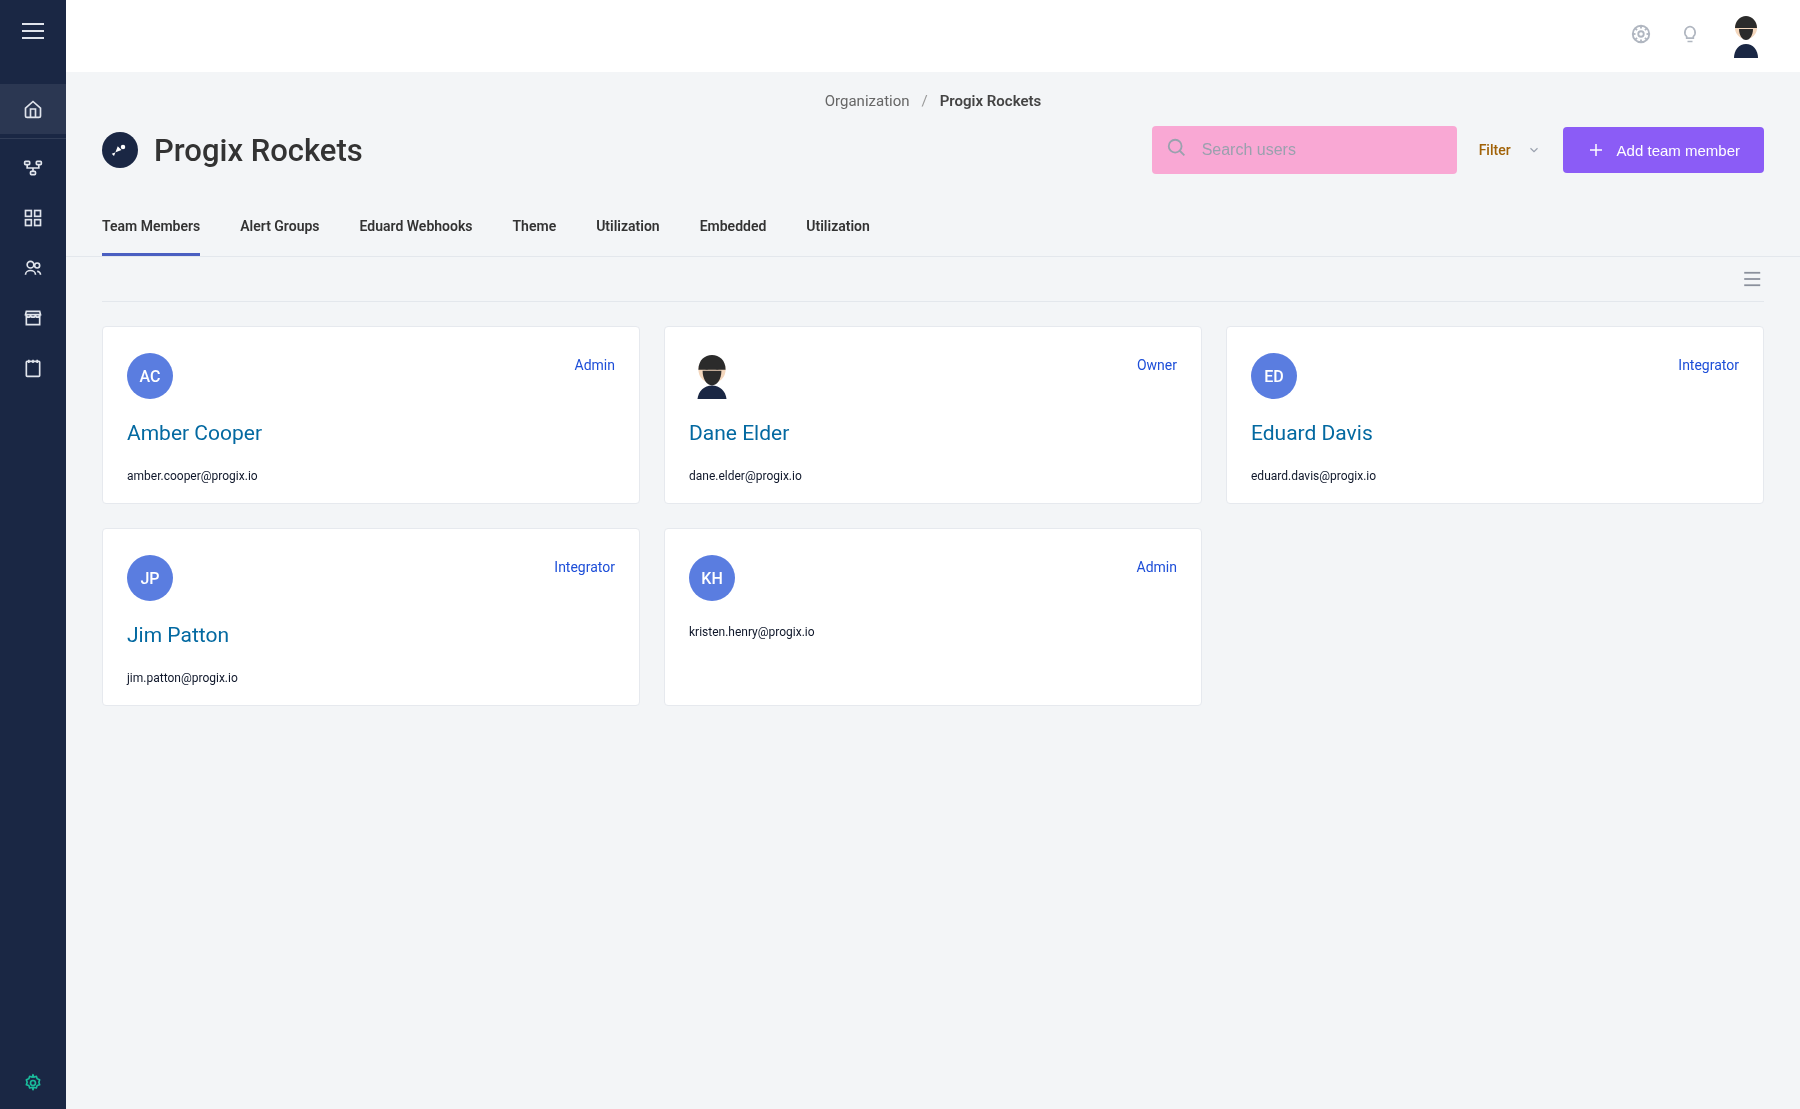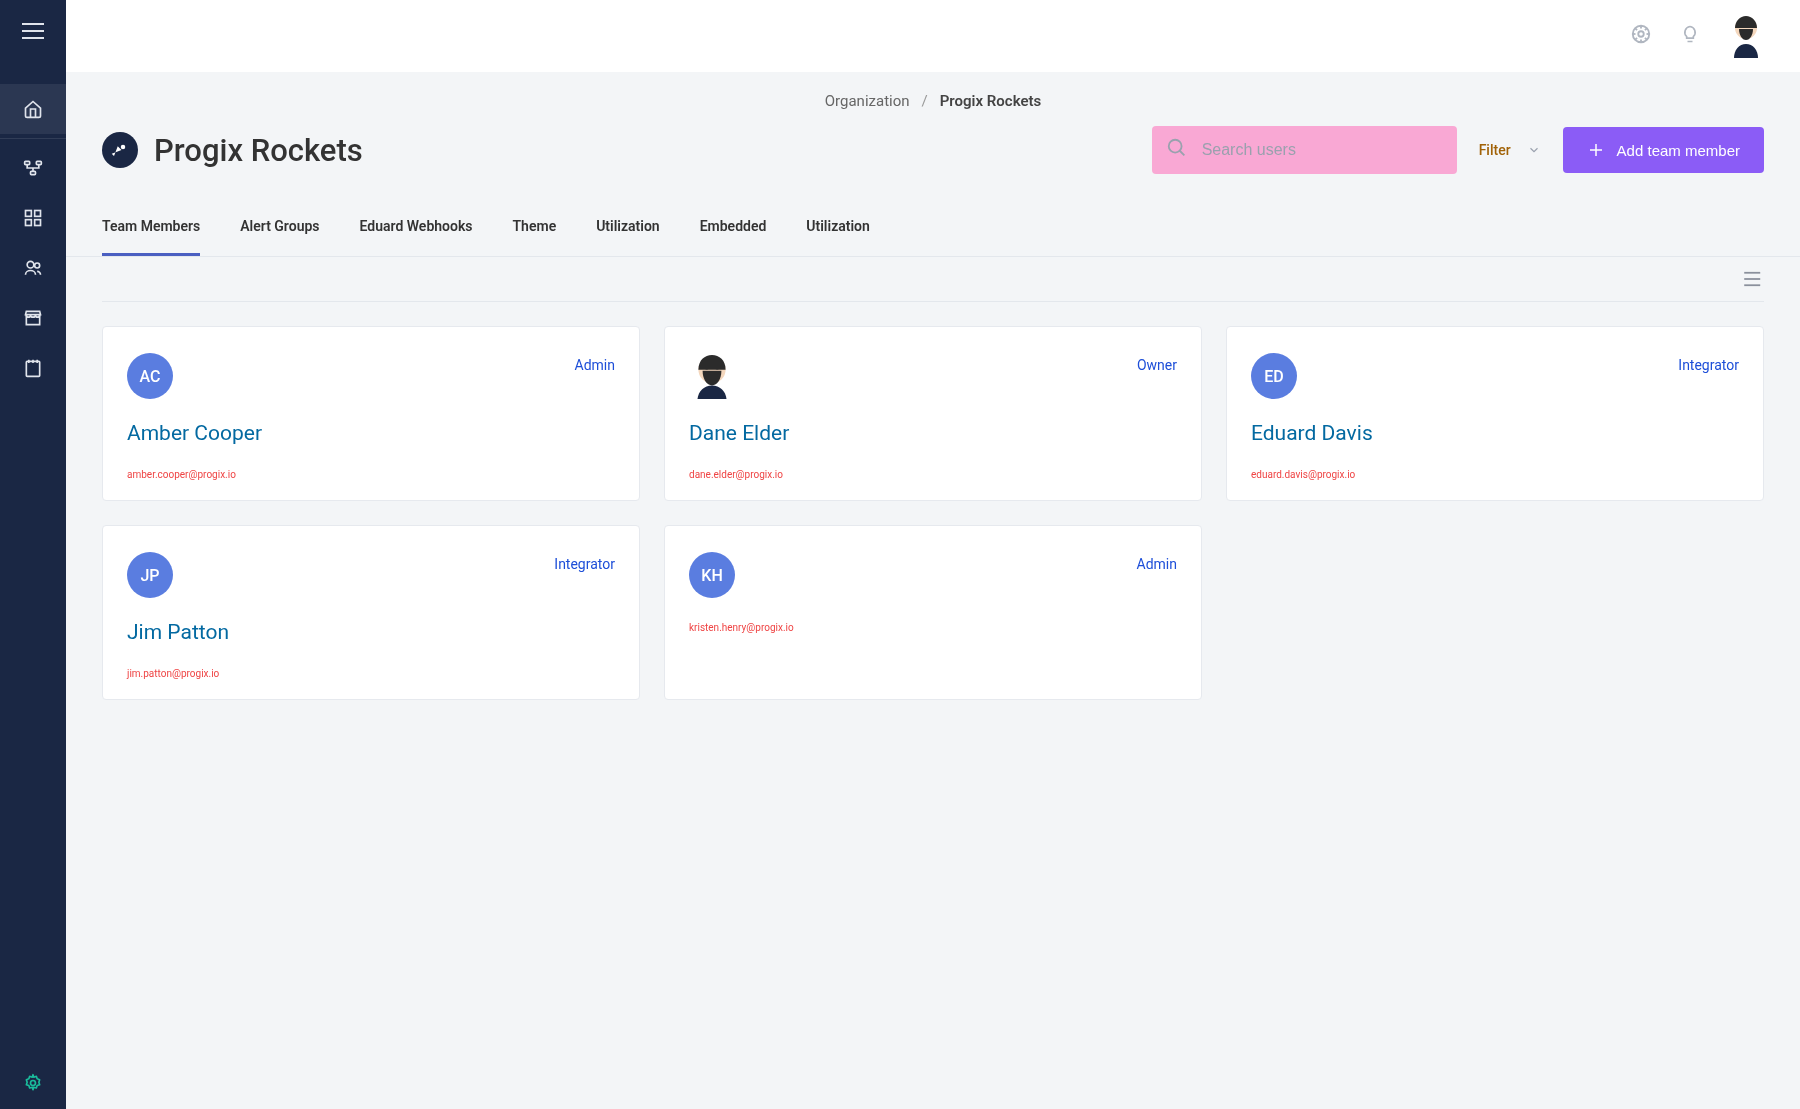--- a/index.html
+++ b/index.html
@@ -52,21 +52,21 @@
     
     .cards-toolbar { padding: 18px 36px 6px; display: flex; justify-content: flex-end; border-bottom: 1px solid #e3e7ec; margin: 14px 36px 0; padding: 0 0 10px; }
     .cards-toolbar svg { color: #8a909c; cursor: pointer; }
     
     .cards { display: grid; grid-template-columns: repeat(3, 1fr); gap: 24px; padding: 24px 36px 40px; }
     .card { background: #fff; border: 1px solid #e6e9ee; border-radius: 4px; padding: 26px 24px 20px; position: relative; cursor: pointer; }
     .card-role { position: absolute; top: 30px; right: 24px; color: #1d4ed8; font-size: 14px; }
     .avatar-initials { width: 46px; height: 46px; border-radius: 50%; background: #5a7de0; color: #fff; display: flex; align-items: center; justify-content: center; font-size: 16px; font-weight: 500; margin-bottom: 22px; }
     .avatar-image { width: 46px; height: 46px; margin-bottom: 22px; }
     .card-name { font-size: 21px; font-weight: 400; color: #0369a1; margin-bottom: 8px; }
-    .card-email { font-size: 10px; color: #ef4444; margin-top: 24px; }
+    .card-email { font-size: 12px; color: #0f172a; margin-top: 24px; }
   </style>
 </head>
 <body>
 
 <div class="app">
 
   <nav class="sidebar">
     <div class="sidebar-hamburger">
       <svg width="22" height="18" viewBox="0 0 22 18" fill="none">
           <line x1="0" y1="2" x2="22" y2="2" stroke="currentColor" stroke-width="2"></line>

